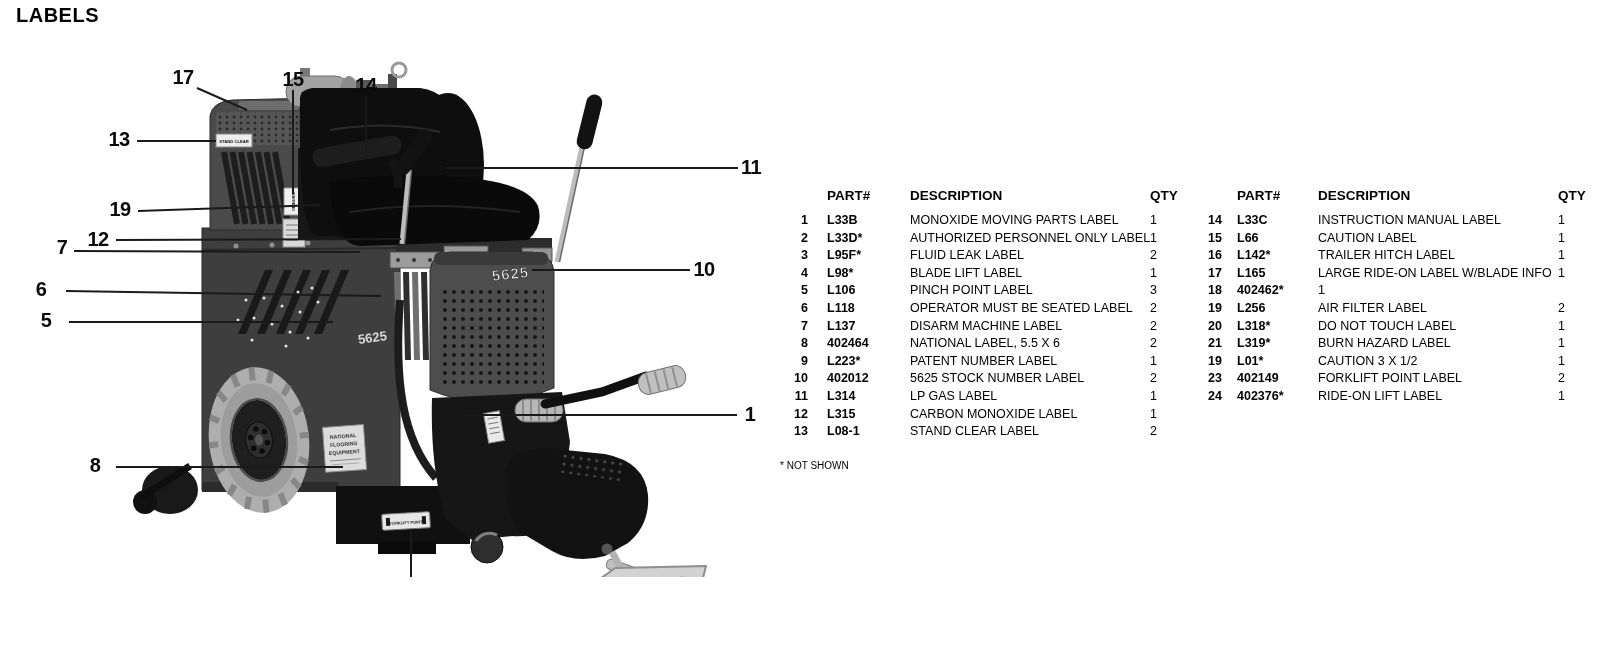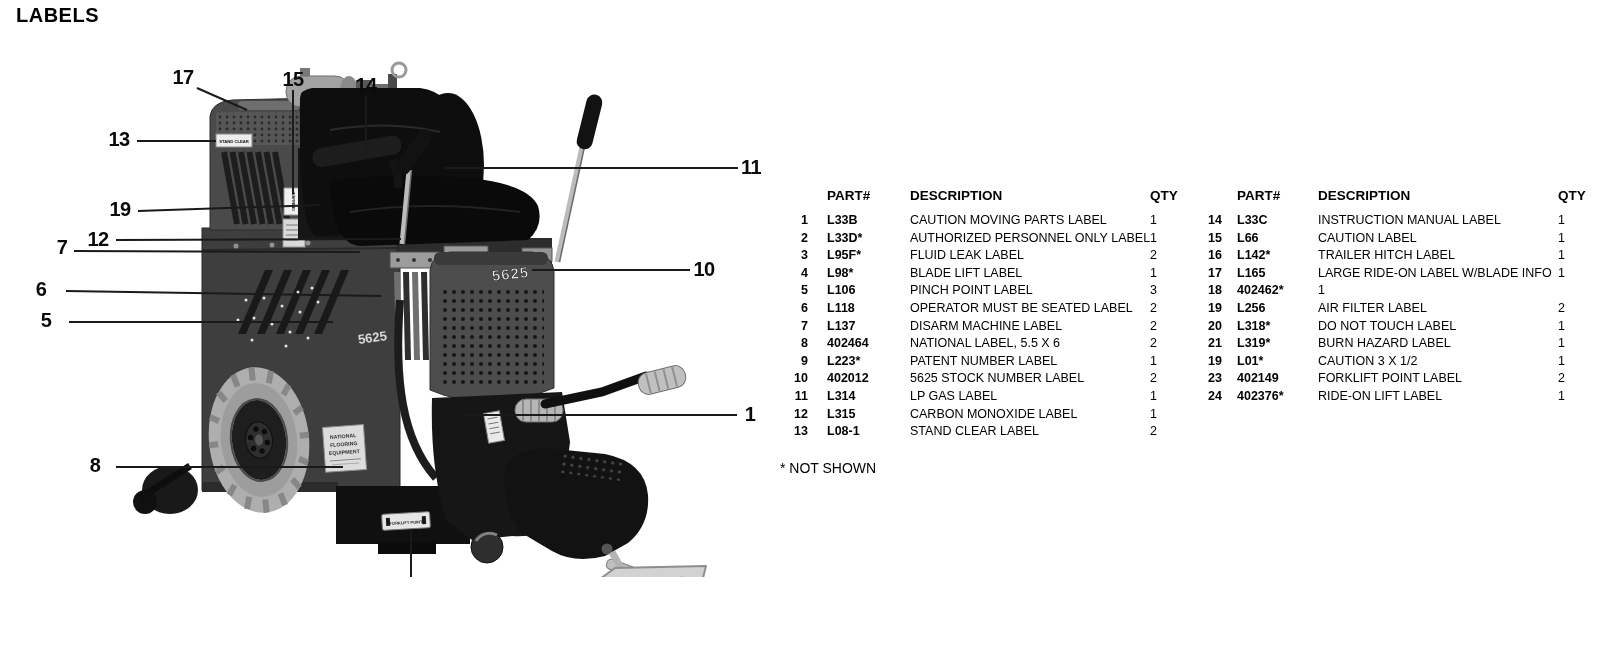--- a/index.html
+++ b/index.html
@@ -21,21 +21,21 @@
   .t-header { height:18px; line-height:18px; margin-bottom:7px; }
   .t-row    { height:17.6px; line-height:17.6px; }
   #table-left  .t-header, #table-left  .t-row { grid-template-columns:28px 102px 240px 30px; }
   #table-right .t-header, #table-right .t-row { grid-template-columns:37px 96px 240px 31px; }
   .c-num  { text-align:right; font-weight:bold; font-size:12.5px; }
   .c-part { padding-left:19px; font-size:12.5px;font-weight:bold; }
   #table-right .c-part { padding-left:15px; }
   .c-desc { font-size:12.5px; }
   .c-qty  { font-size:12.5px; }
   .t-header span { font-size:13.5px; font-weight:bold; }
-  .footnote { position:absolute; left:780px; top:460px; font-size:14px; color:#000; }
+  .footnote { position:absolute; left:780px; top:460px; font-size:10px; color:#000; }
 
   
   svg text { font-family:"Liberation Sans", sans-serif; }
   .callout-num  { font-size:20px; font-weight:bold; fill:#0a0a0a; text-anchor:middle; letter-spacing:-0.5px; }
   .callout-line { stroke:#1a1a1a; stroke-width:2; }
   .tinyA { font-size:5.2px; font-weight:bold; fill:#333; text-anchor:middle; }
   .tinyB { font-size:4.2px; font-weight:bold; fill:#111; text-anchor:middle; }
   .tinyC { font-size:4.0px; font-weight:bold; fill:#222; text-anchor:middle; }
 </style>
 </head>
@@ -390,21 +390,21 @@
     <div class="t-header">
       <span class="c-num"></span>
       <span class="c-part">PART#</span>
       <span class="c-desc">DESCRIPTION</span>
       <span class="c-qty">QTY</span>
     </div>
     <div class="t-rows" id="left-rows">
         <div class="t-row">
           <span class="c-num">1</span>
           <span class="c-part">L33B</span>
-          <span class="c-desc">CAUTION MOVING PARTS LABEL</span>
+          <span class="c-desc">MONOXIDE MOVING PARTS LABEL</span>
           <span class="c-qty">1</span>
         </div>
         <div class="t-row">
           <span class="c-num">2</span>
           <span class="c-part">L33D*</span>
           <span class="c-desc">AUTHORIZED PERSONNEL ONLY LABEL</span>
           <span class="c-qty">1</span>
         </div>
         <div class="t-row">
           <span class="c-num">3</span>

